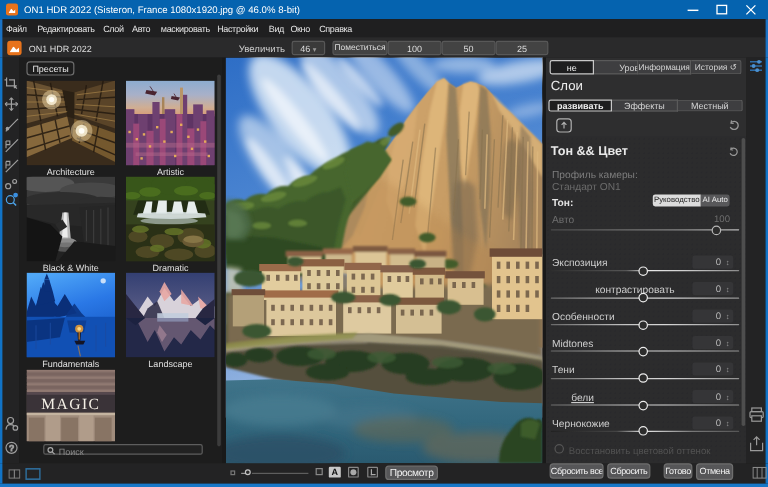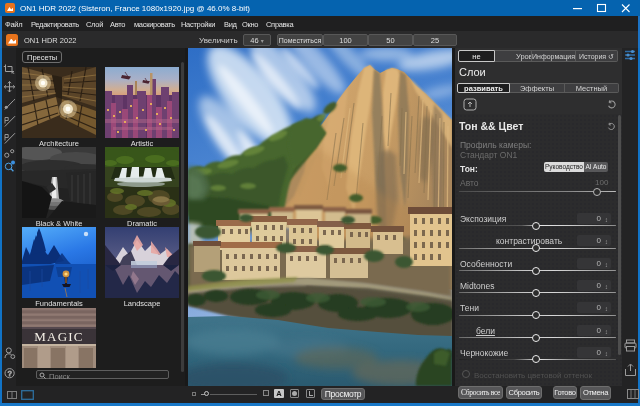--- a/index.html
+++ b/index.html
@@ -810,21 +810,21 @@
     <div style="position:absolute;left:208px;top:7.5px;width:47px;height:1px;background:#5e5e5e;"></div>
     <div style="position:absolute;left:261px;top:4px;width:6px;height:6px;border:1px solid #888;background:#2a2a2a;"></div>
     <div style="position:absolute;left:272px;top:3px;width:10px;height:9px;background:#c8c8c8;border-radius:1px;color:#111;font-size:7.5px;font-weight:bold;text-align:center;line-height:9px;">A</div>
     <div style="position:absolute;left:288px;top:3px;width:9px;height:9px;border:1px solid #888;border-radius:1px;">
       <div style="position:absolute;left:1px;top:1px;width:5px;height:5px;border-radius:50%;background:#aaa;"></div>
     </div>
     <div style="position:absolute;left:304px;top:3px;width:9px;height:9px;border:1px solid #888;border-radius:1px;">
       <div style="position:absolute;left:1.5px;top:1px;width:4px;height:5px;border-left:1px solid #aaa;border-bottom:1px solid #aaa;"></div>
     </div>
     <div class="btn" style="left:319px;top:2px;width:44px;height:12px;line-height:11px;font-size:8.5px;">Просмотр</div>
-    <div class="btn" style="left:456px;top:0;width:45px;height:13px;line-height:12px;font-size:7.5px;font-family:Liberation Serif, serif;">Сбросить все</div>
+    <div class="btn" style="left:456px;top:0;width:45px;height:13px;line-height:12px;font-size:7.5px;">Сбросить все</div>
     <div class="btn" style="left:504px;top:0;width:36px;height:13px;line-height:12px;font-size:7.5px;">Сбросить</div>
     <div class="btn" style="left:551px;top:0;width:24px;height:13px;line-height:12px;font-size:7.5px;">Готово</div>
     <div class="btn" style="left:578px;top:0;width:31px;height:14px;line-height:12px;font-size:7.5px;">Отмена</div>
     <svg width="12" height="10" style="position:absolute;left:625px;top:2.5px;" viewBox="0 0 12 10">
       <rect x="0.5" y="0.5" width="11" height="9" fill="none" stroke="#8a8a8a" stroke-width="1"></rect>
       <path d="M4 0.5 L4 9.5 M8 0.5 L8 9.5" stroke="#8a8a8a" stroke-width="0.8"></path>
     </svg>
   </div>
   <div id="botborder"></div>
 </div>

